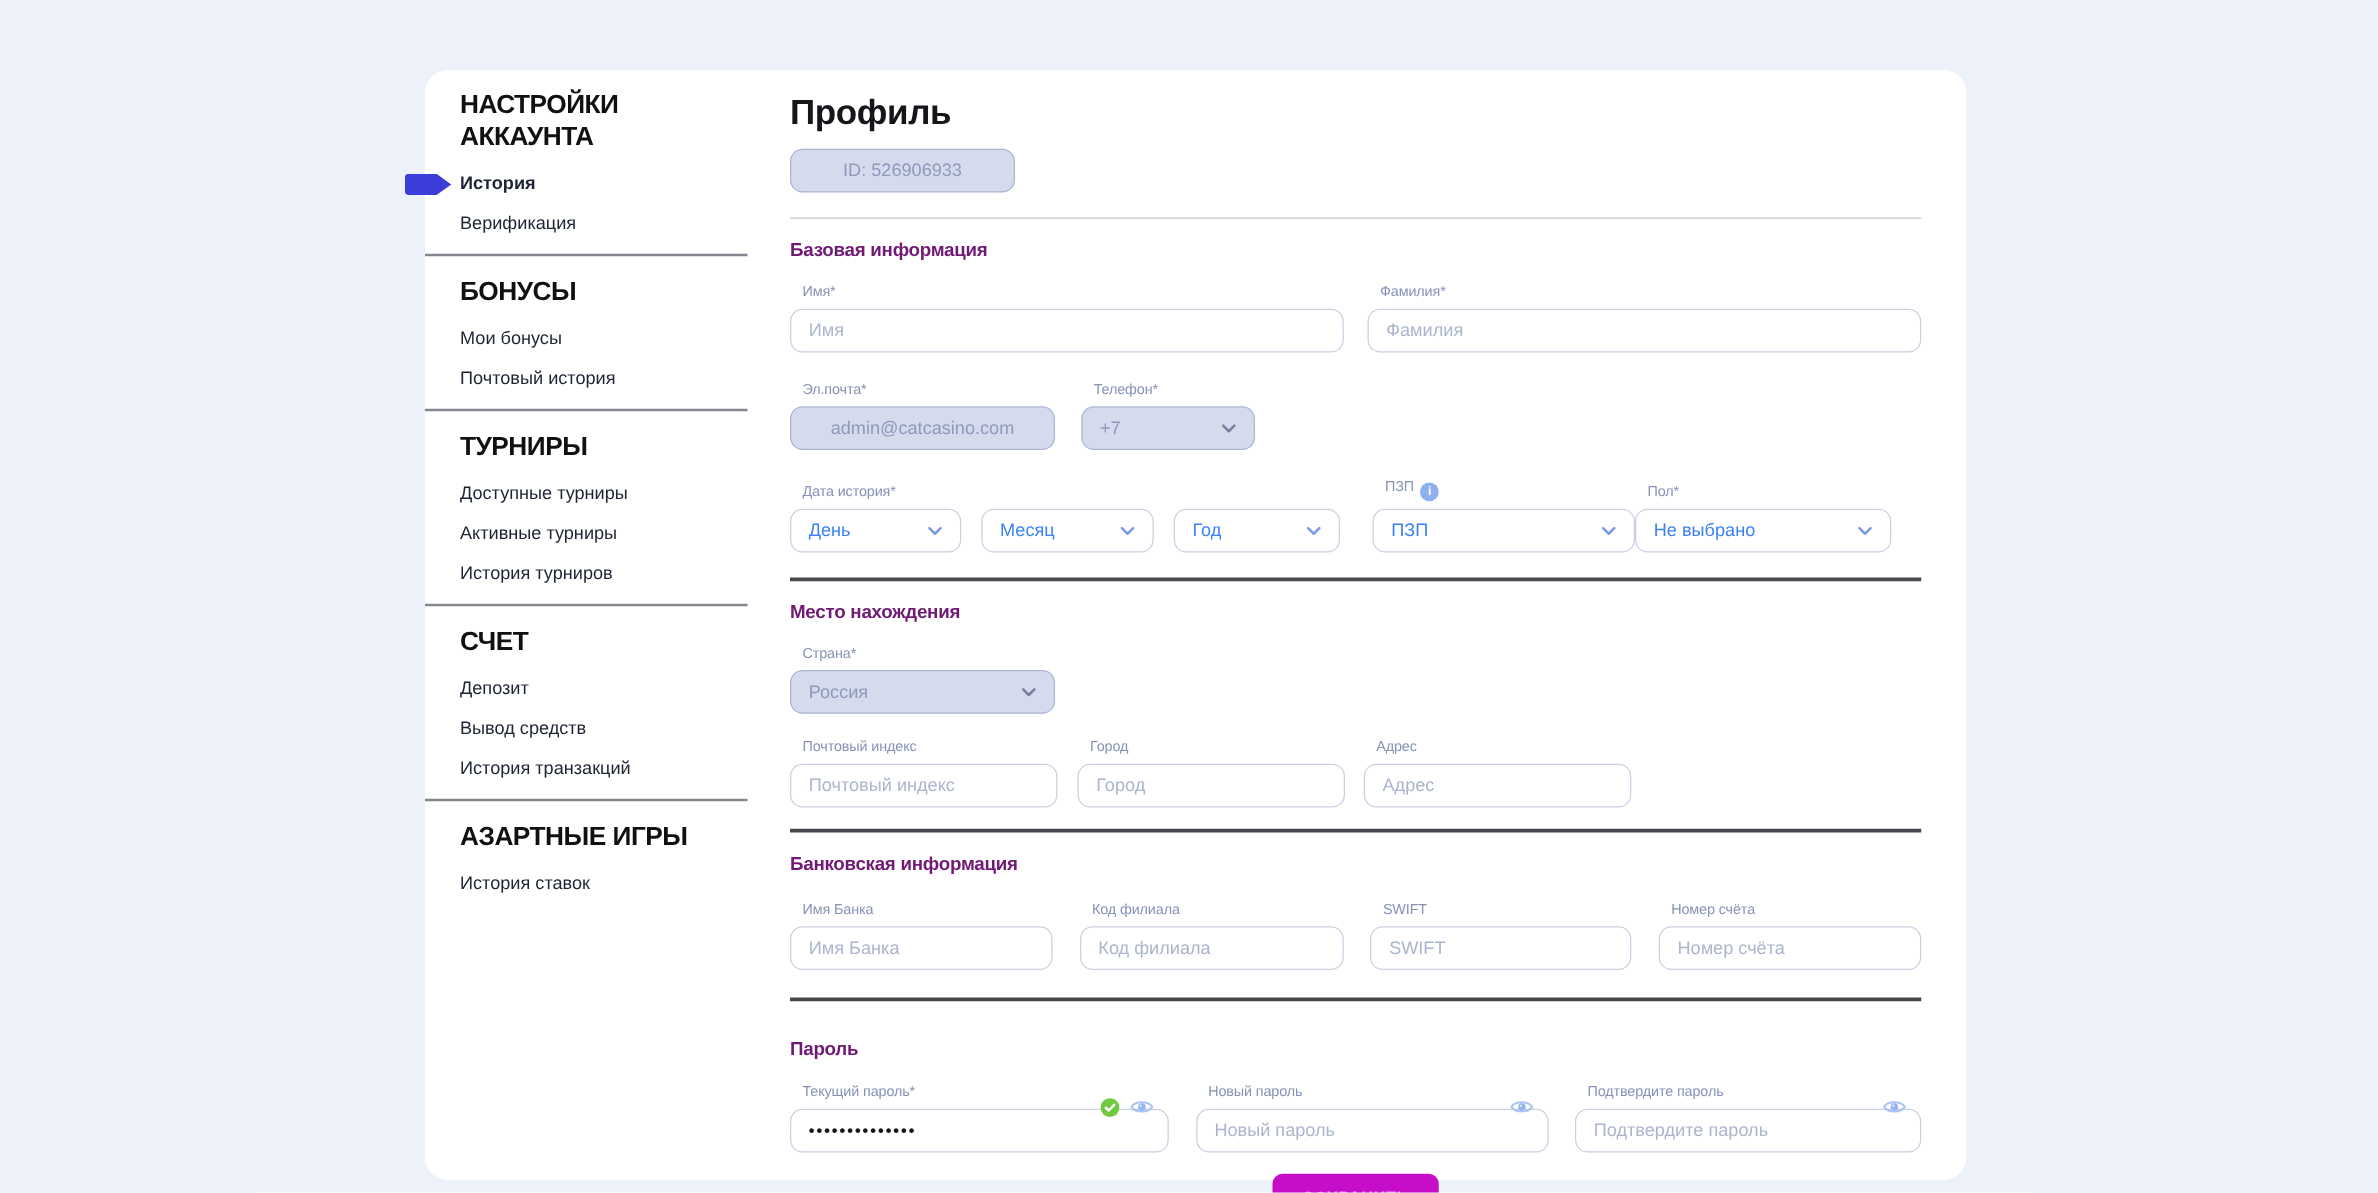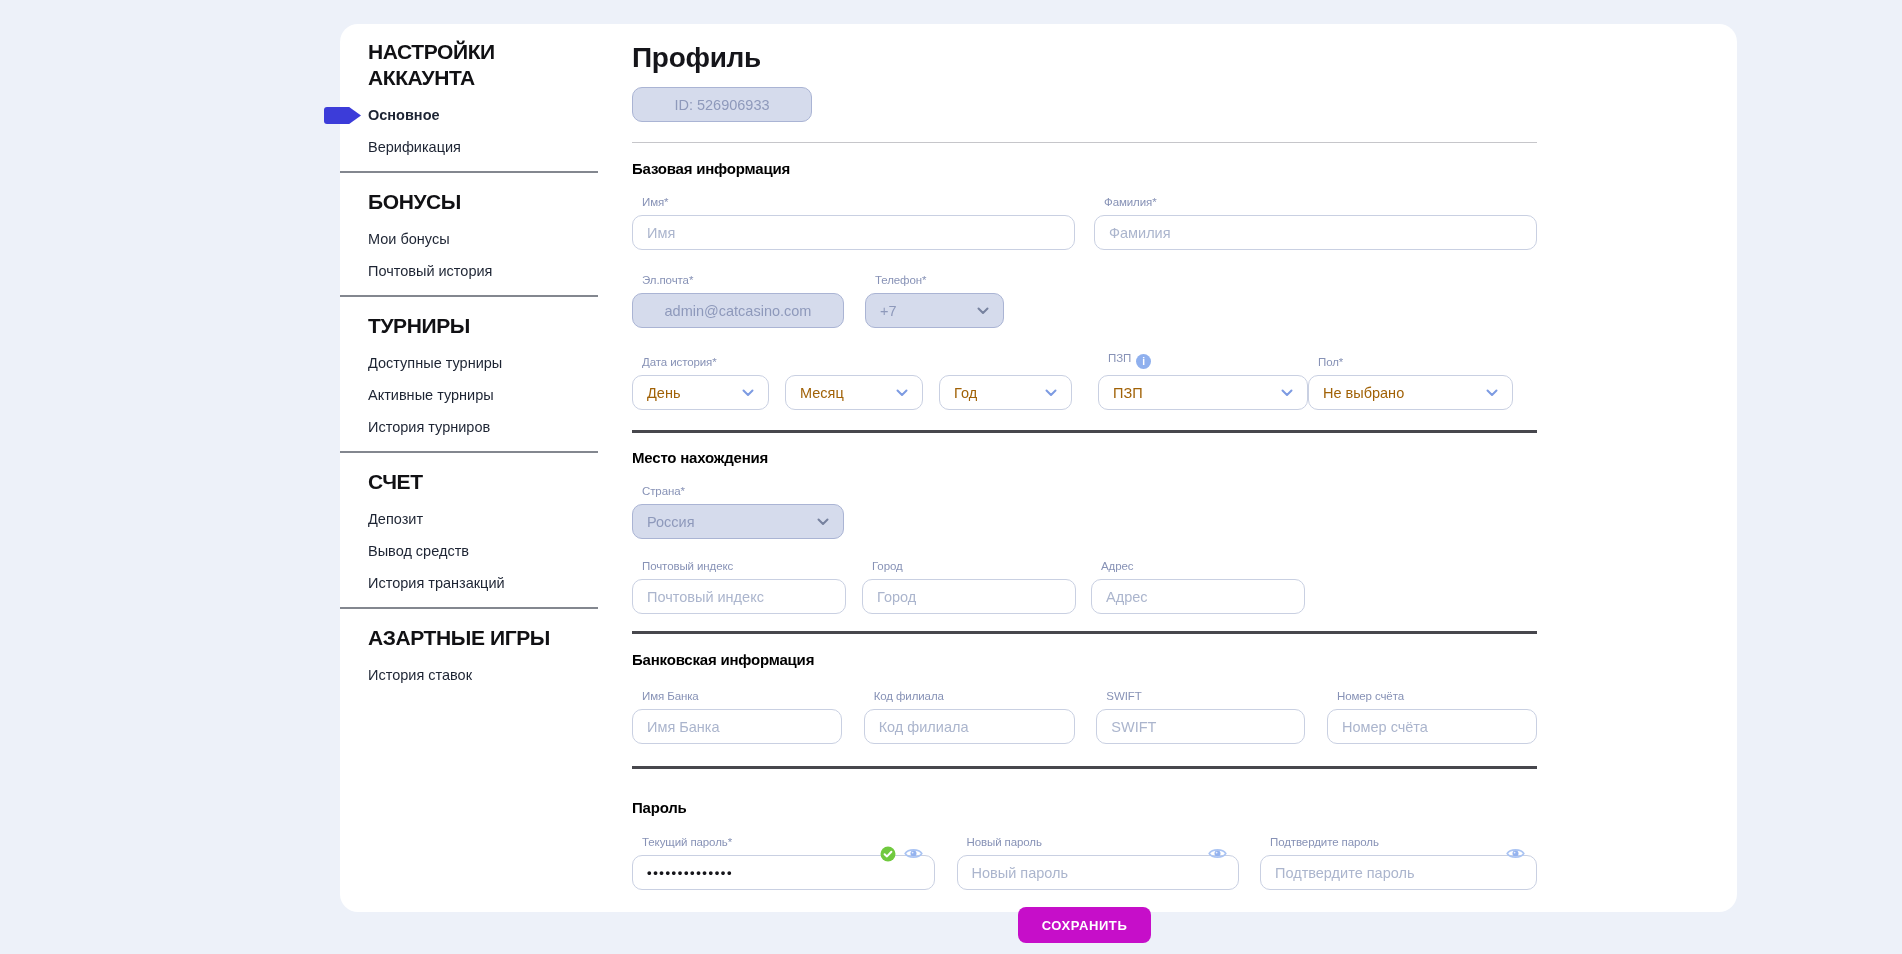--- a/index.html
+++ b/index.html
@@ -5,22 +5,22 @@
   * { margin:0; padding:0; box-sizing:border-box; }
   html,body { width:1902px; height:954px; }
   body {
     background:#edf1f9;
     font-family:"Liberation Sans", sans-serif;
     color:#15151a;
     position:relative;
     overflow:hidden;
   }
   .card {
-    position:absolute; left:340px; top:24px;
-    width:1397px; height:888px;
+    position:absolute; left:340px; top:56px;
+    width:1233px; height:888px;
     background:#ffffff; border-radius:18px;
     display:flex;
   }
   
   .sidebar { width:258px; padding:15px 0 0 28px; flex:none; }
   .side-title {
     font-size:21px; font-weight:800; letter-spacing:-0.4px;
     line-height:26px; color:#111114; margin:0 0 16px;
     text-transform:uppercase;
   }
@@ -35,34 +35,34 @@
     clip-path:polygon(0 0, 68% 0, 100% 50%, 68% 100%, 0 100%);
     border-radius:3px;
   }
   .side-divider {
     height:2px; background:#83878f; border:none;
     margin:1px 0 16px -28px; width:258px;
   }
   
   .content { width:905px; margin-left:34px; padding-top:12px; }
   .page-title { font-size:28px; font-weight:800; letter-spacing:-0.3px; margin:6px 0 13px; }
-  .section-title { font-size:15px; font-weight:700; letter-spacing:-0.2px; color:#000000; }
+  .section-title { font-size:15px; font-weight:700; letter-spacing:-0.2px; color:#701a75; }
 
   .light-divider { height:1px; background:#c6c6ca; border:none; margin-top:20px; }
   .dark-divider  { height:3px; background:#47474d; border:none; }
 
   .row { display:flex; align-items:flex-end; }
   .field label {
     display:block; font-size:11.5px; color:#8792b6;
     margin:0 0 6px 10px; line-height:13px; letter-spacing:-0.1px;
   }
   .tb, .select {
     width:100%; height:35px; border:1px solid #c9d0e2; border-radius:10px;
     background:#fff; font-family:"Liberation Sans",sans-serif;
-    font-size:14.5px; color:#a16207; padding:0 14px; outline:none;
+    font-size:14.5px; color:#3b82f6; padding:0 14px; outline:none;
   }
   .tb::placeholder { color:#abb5cd; opacity:1; }
   .select {
     display:flex; align-items:center; justify-content:space-between;
     cursor:pointer; user-select:none;
   }
   .select .chev { color:#7d9be2; flex:none; margin-left:8px; }
   .disabled, .tb.disabled {
     background:#d5dbec !important; border-color:#aab4d4 !important; color:#8e99bb !important;text-align:center;
   }
@@ -91,21 +91,21 @@
 </style>
 </head>
 <body>
 
 <div class="card">
 
   <aside class="sidebar">
     <div class="side-title">НАСТРОЙКИ АККАУНТА</div>
     <div class="side-item active">
       <span class="active-arrow"></span>
-      <span>Основное</span>
+      <span>История</span>
     </div>
     <div class="side-item">
       <span>Верификация</span>
     </div>
     <hr class="side-divider">
 
     <div class="side-title">БОНУСЫ</div>
     <div class="side-item">
       <span>Мои бонусы</span>
     </div>

